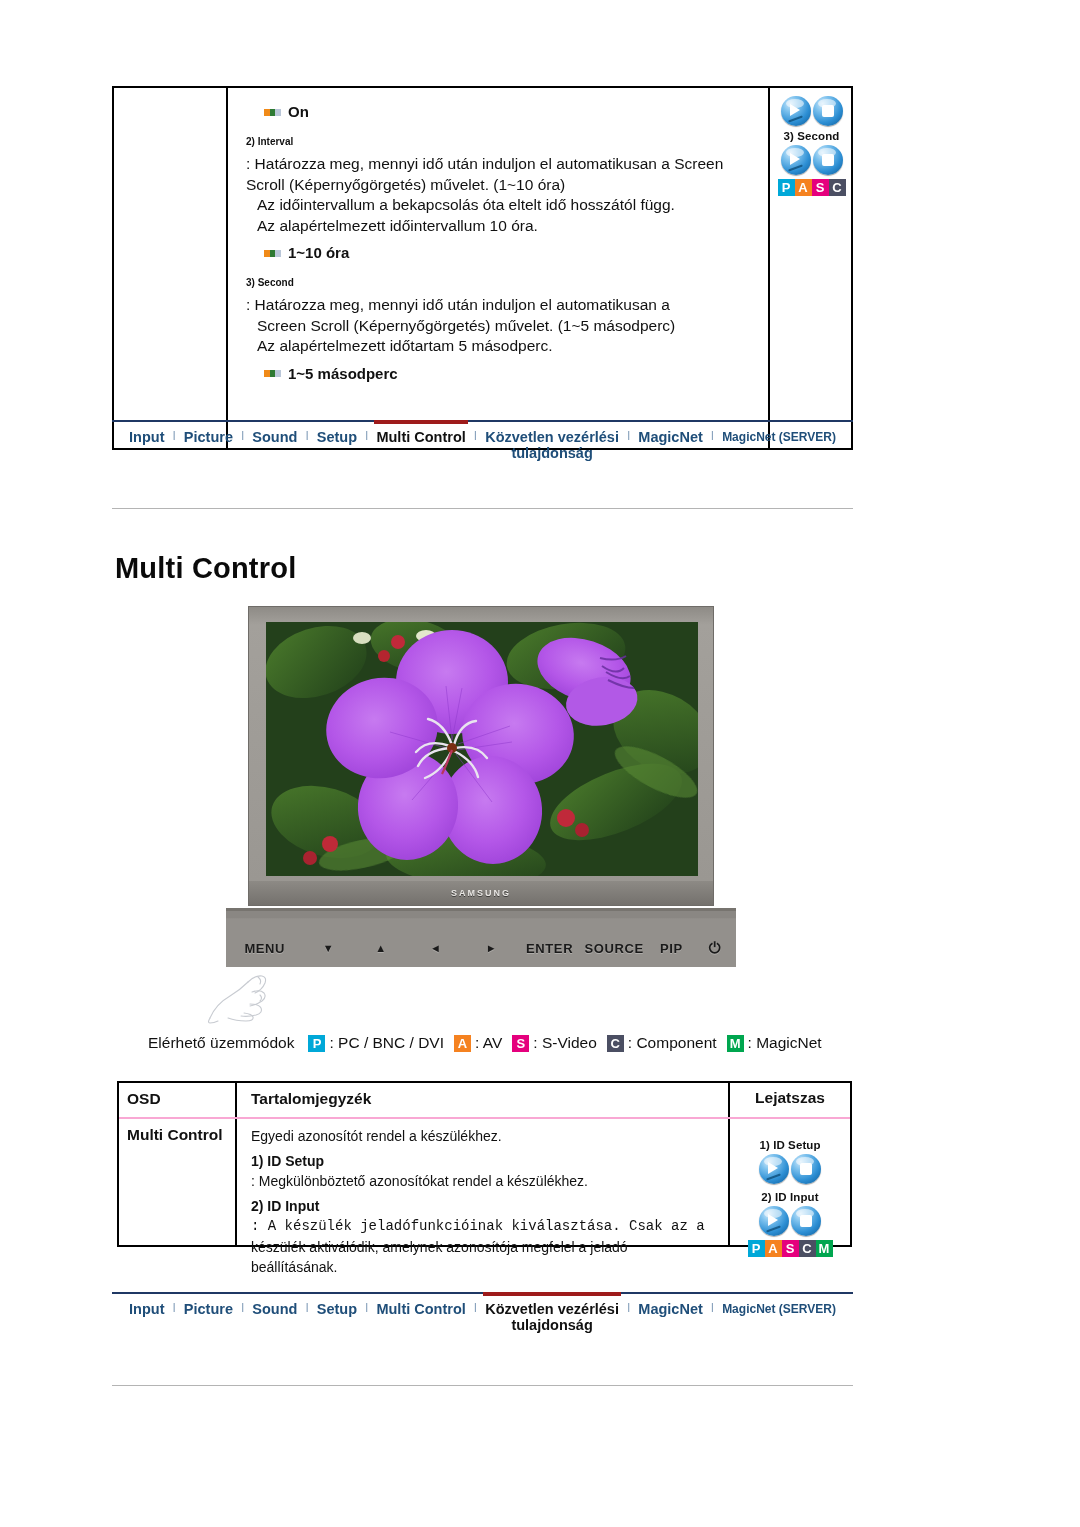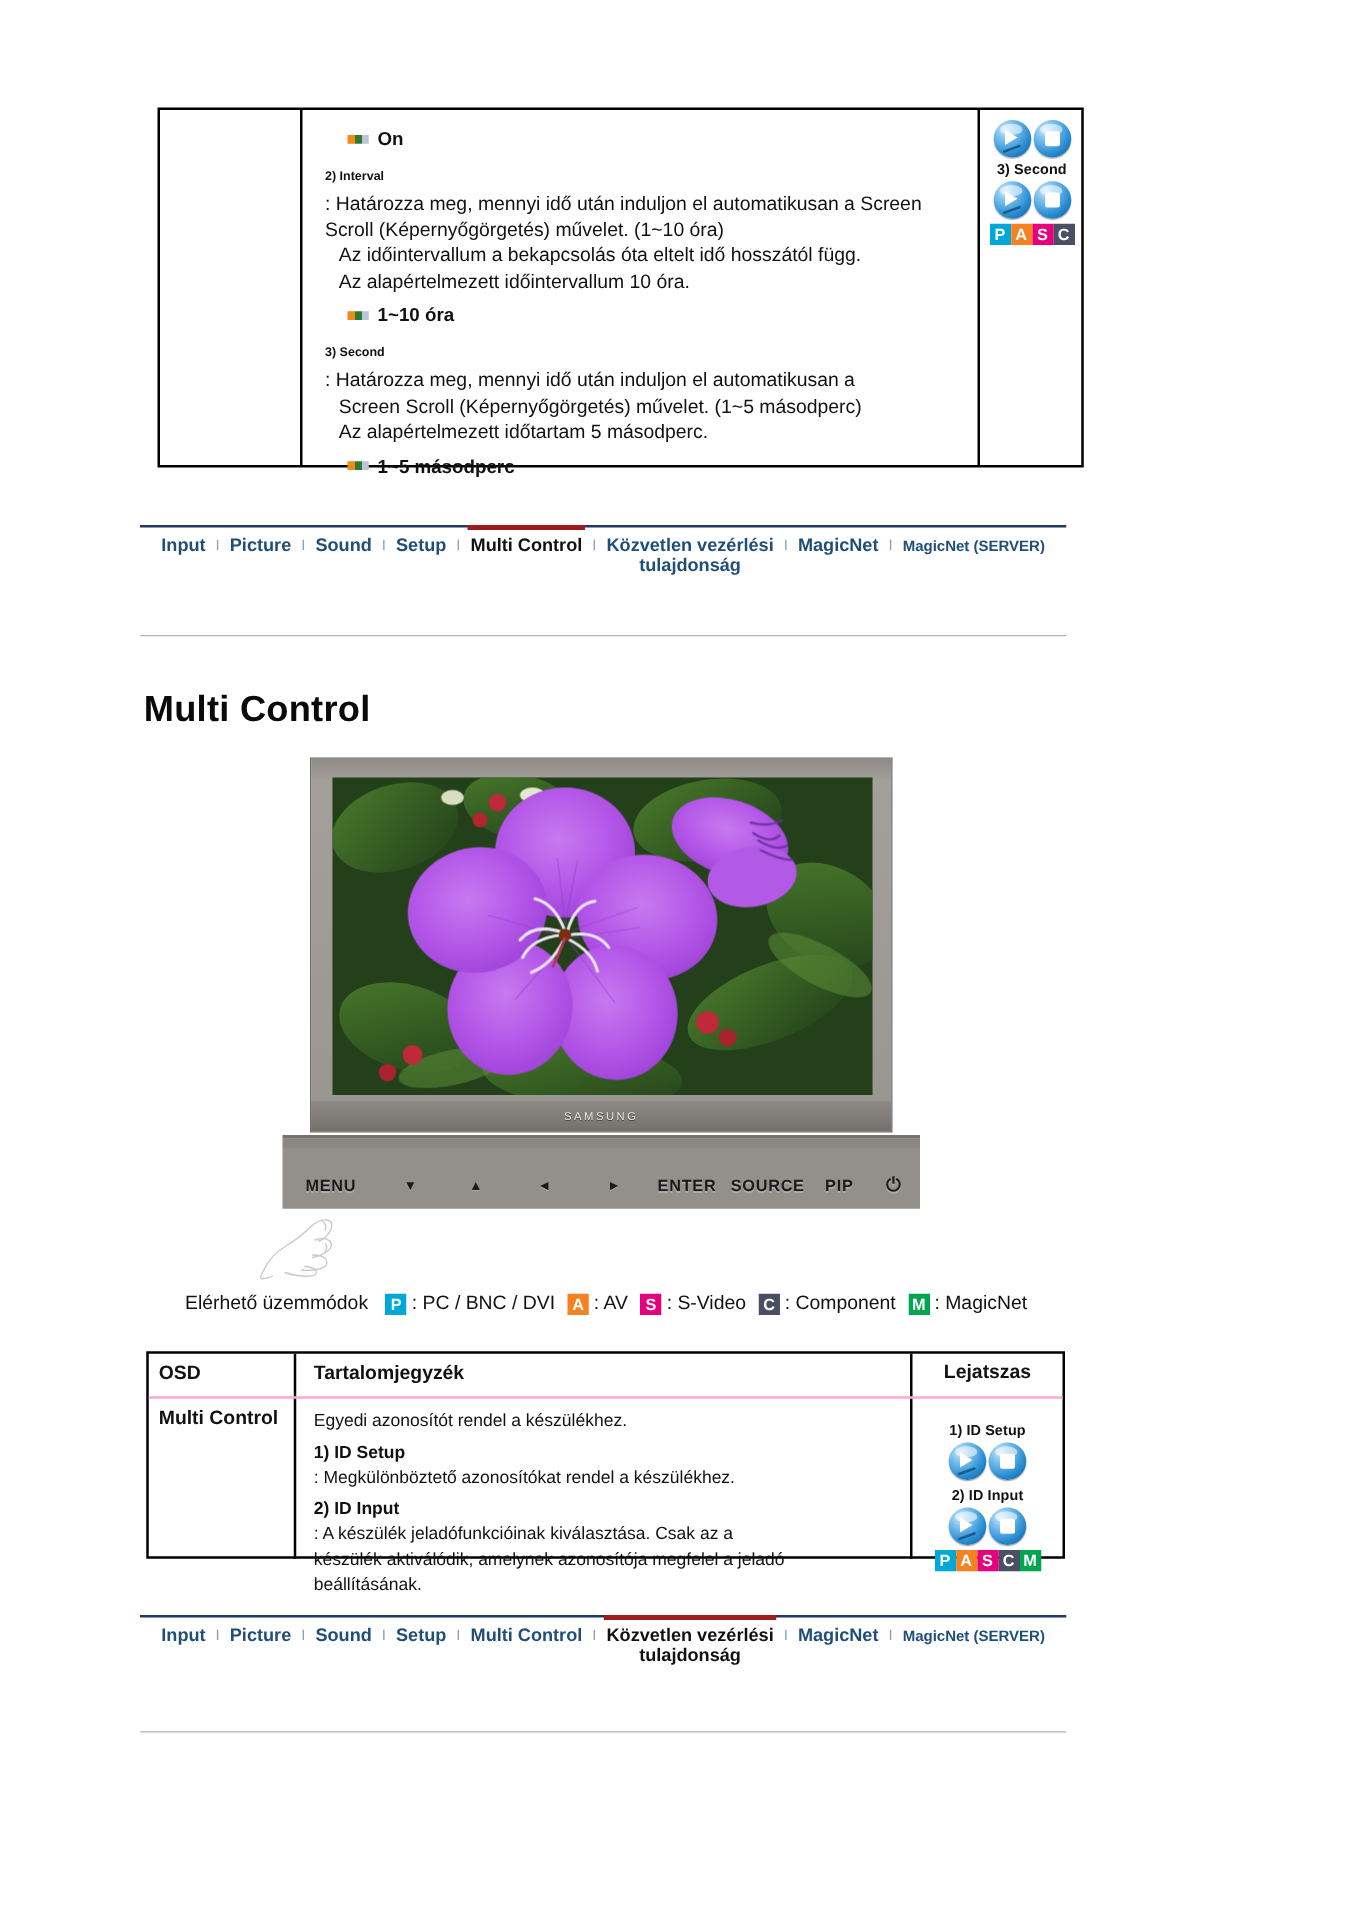--- a/index.html
+++ b/index.html
@@ -10,22 +10,22 @@
   }
   .page{position:absolute;left:0;top:0;width:1080px;height:1527px;}
   .marker{
     display:inline-block;width:17px;height:7px;vertical-align:middle;
     margin-right:7px;margin-bottom:2px;
     background:linear-gradient(to right,#f08a18 0 34%, #2e7a33 34% 67%, #b9c6d8 67% 100%);
   }
 
   
   .top-table{
-    position:absolute;left:112px;top:86px;width:741px;height:288px;
-    border:2px solid #000;box-sizing:border-box;margin-left:14px;
+    position:absolute;left:112px;top:86px;width:741px;height:364px;
+    border:2px solid #000;box-sizing:border-box;
   }
   .tt-col1{position:absolute;left:0;top:0;width:114px;height:100%;border-right:2px solid #000;box-sizing:border-box;}
   .tt-col2{position:absolute;left:114px;top:0;width:542px;height:100%;border-right:2px solid #000;box-sizing:border-box;}
   .tt-col3{position:absolute;left:656px;top:0;width:83px;height:100%;box-sizing:border-box;}
 
   .tt-body{padding:14px 6px 0 18px;font-size:15.5px;line-height:20.5px;color:#111;}
   .tt-body .hdr{font-weight:bold;font-size:10px;margin-top:9px;}
   .tt-body .sub{margin-left:18px;font-weight:bold;font-size:15px;margin-top:7px;margin-bottom:4px;}
   .tt-body .ln{white-space:nowrap;}
   .tt-body .ind{padding-left:11px;}
@@ -105,21 +105,21 @@
   }
   .mon-screen{
     position:absolute;left:17px;top:15px;width:432px;height:254px;overflow:hidden;background:#2b4a1c;
   }
   .mon-foot{
     position:absolute;left:0;bottom:0;width:100%;height:24px;
     background:linear-gradient(to bottom,#8d8a85,#74716d);
     display:flex;align-items:center;justify-content:center;
   }
   .samsung{
-    color:#e9e7e4;font-size:9px;font-weight:normal;letter-spacing:2px;
+    color:#e9e7e4;font-size:9px;font-weight:bold;letter-spacing:2px;
     text-shadow:0 1px 0 rgba(0,0,0,.5);
   }
   .mon-leds{position:absolute;left:22px;bottom:6px;display:flex;gap:3px;}
   .mon-leds i{display:block;width:6px;height:4px;background:#5d5a56;}
 
   .ctrlbar{
     position:absolute;left:226px;top:908px;width:510px;height:56px;
     background:linear-gradient(to bottom,#8a8783 0%,#8a8783 12%,#93908c 14%,#93908c 100%);
     border-top:3px solid #77746f;
   }
@@ -408,21 +408,21 @@
     <div class="brow-body">
       <div class="bc1">
         <span class="bhdr">Multi Control</span>
       </div>
       <div class="bc2">
         <div class="bc-cell">
           <p style="margin:0;">Egyedi azonosítót rendel a készülékhez.</p>
           <p class="b indent" style="margin:4px 0 0;">1) ID Setup</p>
           <p style="margin:0;">: Megkülönböztető azonosítókat rendel a készülékhez.</p>
           <p class="b indent" style="margin:4px 0 0;">2) ID Input</p>
-          <p style="margin:0;">: A készülék jeladófunkcióinak kiválasztása. Csak az a</p>
+          <p style="margin:0;font-family:Liberation Mono, monospace;">: A készülék jeladófunkcióinak kiválasztása. Csak az a</p>
           <p style="margin:0;">készülék aktiválódik, amelynek azonosítója megfelel a jeladó</p>
           <p style="margin:0;">beállításának.</p>
         </div>
       </div>
       <div class="bc3">
         <div class="ic-label" style="margin-top:14px;">1) ID Setup</div>
         <div class="btnpair">
           <div class="bbtn">
               <i class="gl"></i>
               <i class="sym-play"></i>

